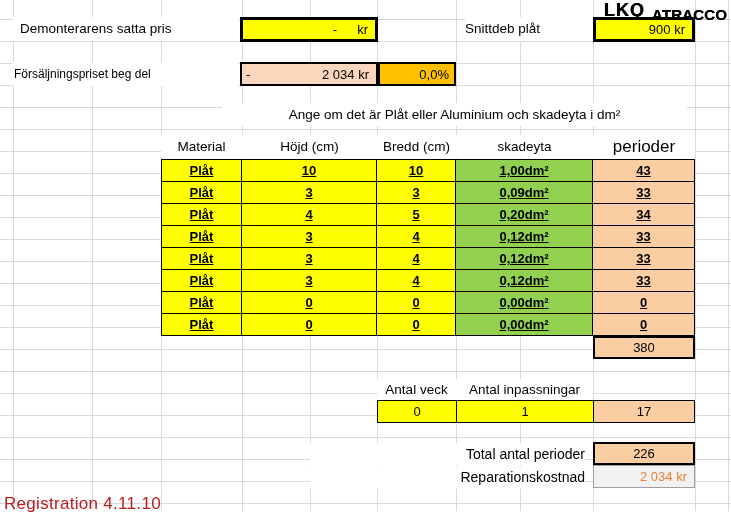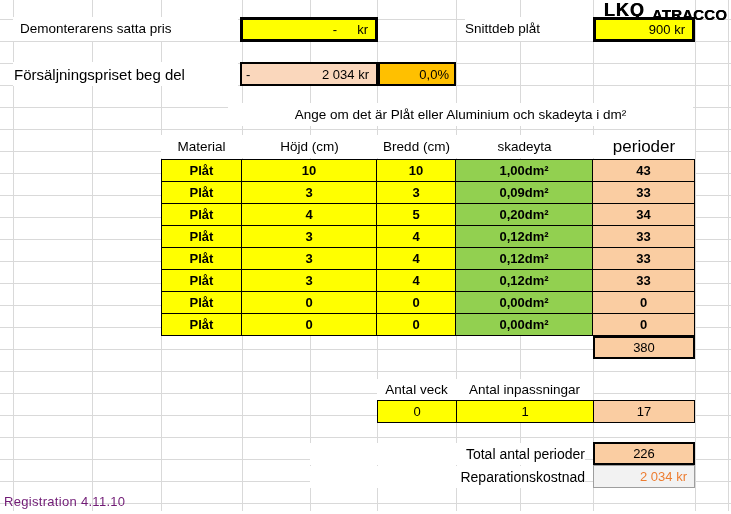--- a/index.html
+++ b/index.html
@@ -46,34 +46,34 @@
     text-shadow:0.6px 0 0 #000;
   }
   .logo .atracco{
     font-size:15px;font-weight:bold;letter-spacing:0.2px;line-height:1.1;
     text-shadow:0.4px 0 0 #000;
   }
 
   
   #main-table{
     position:absolute;left:161px;top:159px;
-    border-collapse:collapse;table-layout:fixed;
+    border-collapse:collapse;table-layout:fixed;text-decoration:underline;
   }
   #main-table td{
     border:1px solid #000;height:21px;padding:0;
     text-align:center;vertical-align:middle;
     font-weight:bold;font-size:13px;overflow:hidden;
   }
   #main-table td.mat,#main-table td.num{background:#ffff00;}
   #main-table td.skade{background:#92d050;}
   #main-table td.per{background:#facda2;}
 
   .footer-version{
     position:absolute;left:4px;top:494px;
-    font-size:13px;color:#701a75;letter-spacing:0.3px;
+    font-size:17px;color:#b91c1c;letter-spacing:0.3px;
   }
 </style>
 </head>
 <body>
 
 <div class="hgrid"></div>
 <div class="vline" style="left:13px"></div>
 <div class="vline" style="left:92px"></div>
 <div class="vline" style="left:161px"></div>
 <div class="vline" style="left:242px"></div>
@@ -91,28 +91,28 @@
 </div>
 
 <div class="cell whitebg bold" style="left:13px;top:17px;width:225px;height:24px;padding-left:7px;font-size:13.5px;">Demonterarens satta pris</div>
 <div class="cell yellow bthick bold right" style="left:240px;top:17px;width:138px;height:25px;">
   <span>-</span>
   <span style="margin-left:20px;margin-right:7px;">kr</span>
 </div>
 <div class="cell whitebg" style="left:458px;top:17px;width:130px;height:24px;font-size:13.5px;margin-left:7px;">Snittdeb plåt</div>
 <div class="cell yellow bthick bold right" style="left:593px;top:17px;width:102px;height:25px;padding-right:7px;">900 kr</div>
 
-<div class="cell whitebg bold" style="left:13px;top:62px;width:225px;height:24px;padding-left:1px;font-size:15px;">Försäljningspriset beg del</div>
+<div class="cell whitebg bold" style="left:13px;top:62px;width:225px;height:24px;padding-left:1px;font-size:12px;">Försäljningspriset beg del</div>
 <div class="cell peachlight bmed bold" style="left:240px;top:62px;width:138px;height:24px;justify-content:space-between;padding-left:4px;padding-right:7px;">
   <span>-</span>
   <span>2 034 kr</span>
 </div>
 <div class="cell orange bmed bold right" style="left:378px;top:62px;width:78px;height:24px;padding-right:5px;">0,0%</div>
 
-<div class="cell whitebg bold center" style="left:228px;top:103px;width:465px;height:23px;font-size:13.5px;text-align:center;">Ange om det är Plåt eller Aluminium och skadeyta i dm²</div>
+<div class="cell whitebg bold center" style="left:222px;top:103px;width:465px;height:23px;font-size:13.5px;text-align:center;">Ange om det är Plåt eller Aluminium och skadeyta i dm²</div>
 
 <div class="cell whitebg center" style="left:161px;top:135px;width:81px;height:23px;font-size:13.5px;">Material</div>
 <div class="cell whitebg center" style="left:242px;top:135px;width:135px;height:23px;font-size:13.5px;">Höjd (cm)</div>
 <div class="cell whitebg center" style="left:377px;top:135px;width:79px;height:23px;font-size:13.5px;">Bredd (cm)</div>
 <div class="cell whitebg center" style="left:456px;top:135px;width:137px;height:23px;font-size:13.5px;">skadeyta</div>
 <div class="cell whitebg center" style="left:593px;top:135px;width:102px;height:23px;font-size:17px;">perioder</div>
 
 <table id="main-table">
   <colgroup>
     <col style="width:80px">

